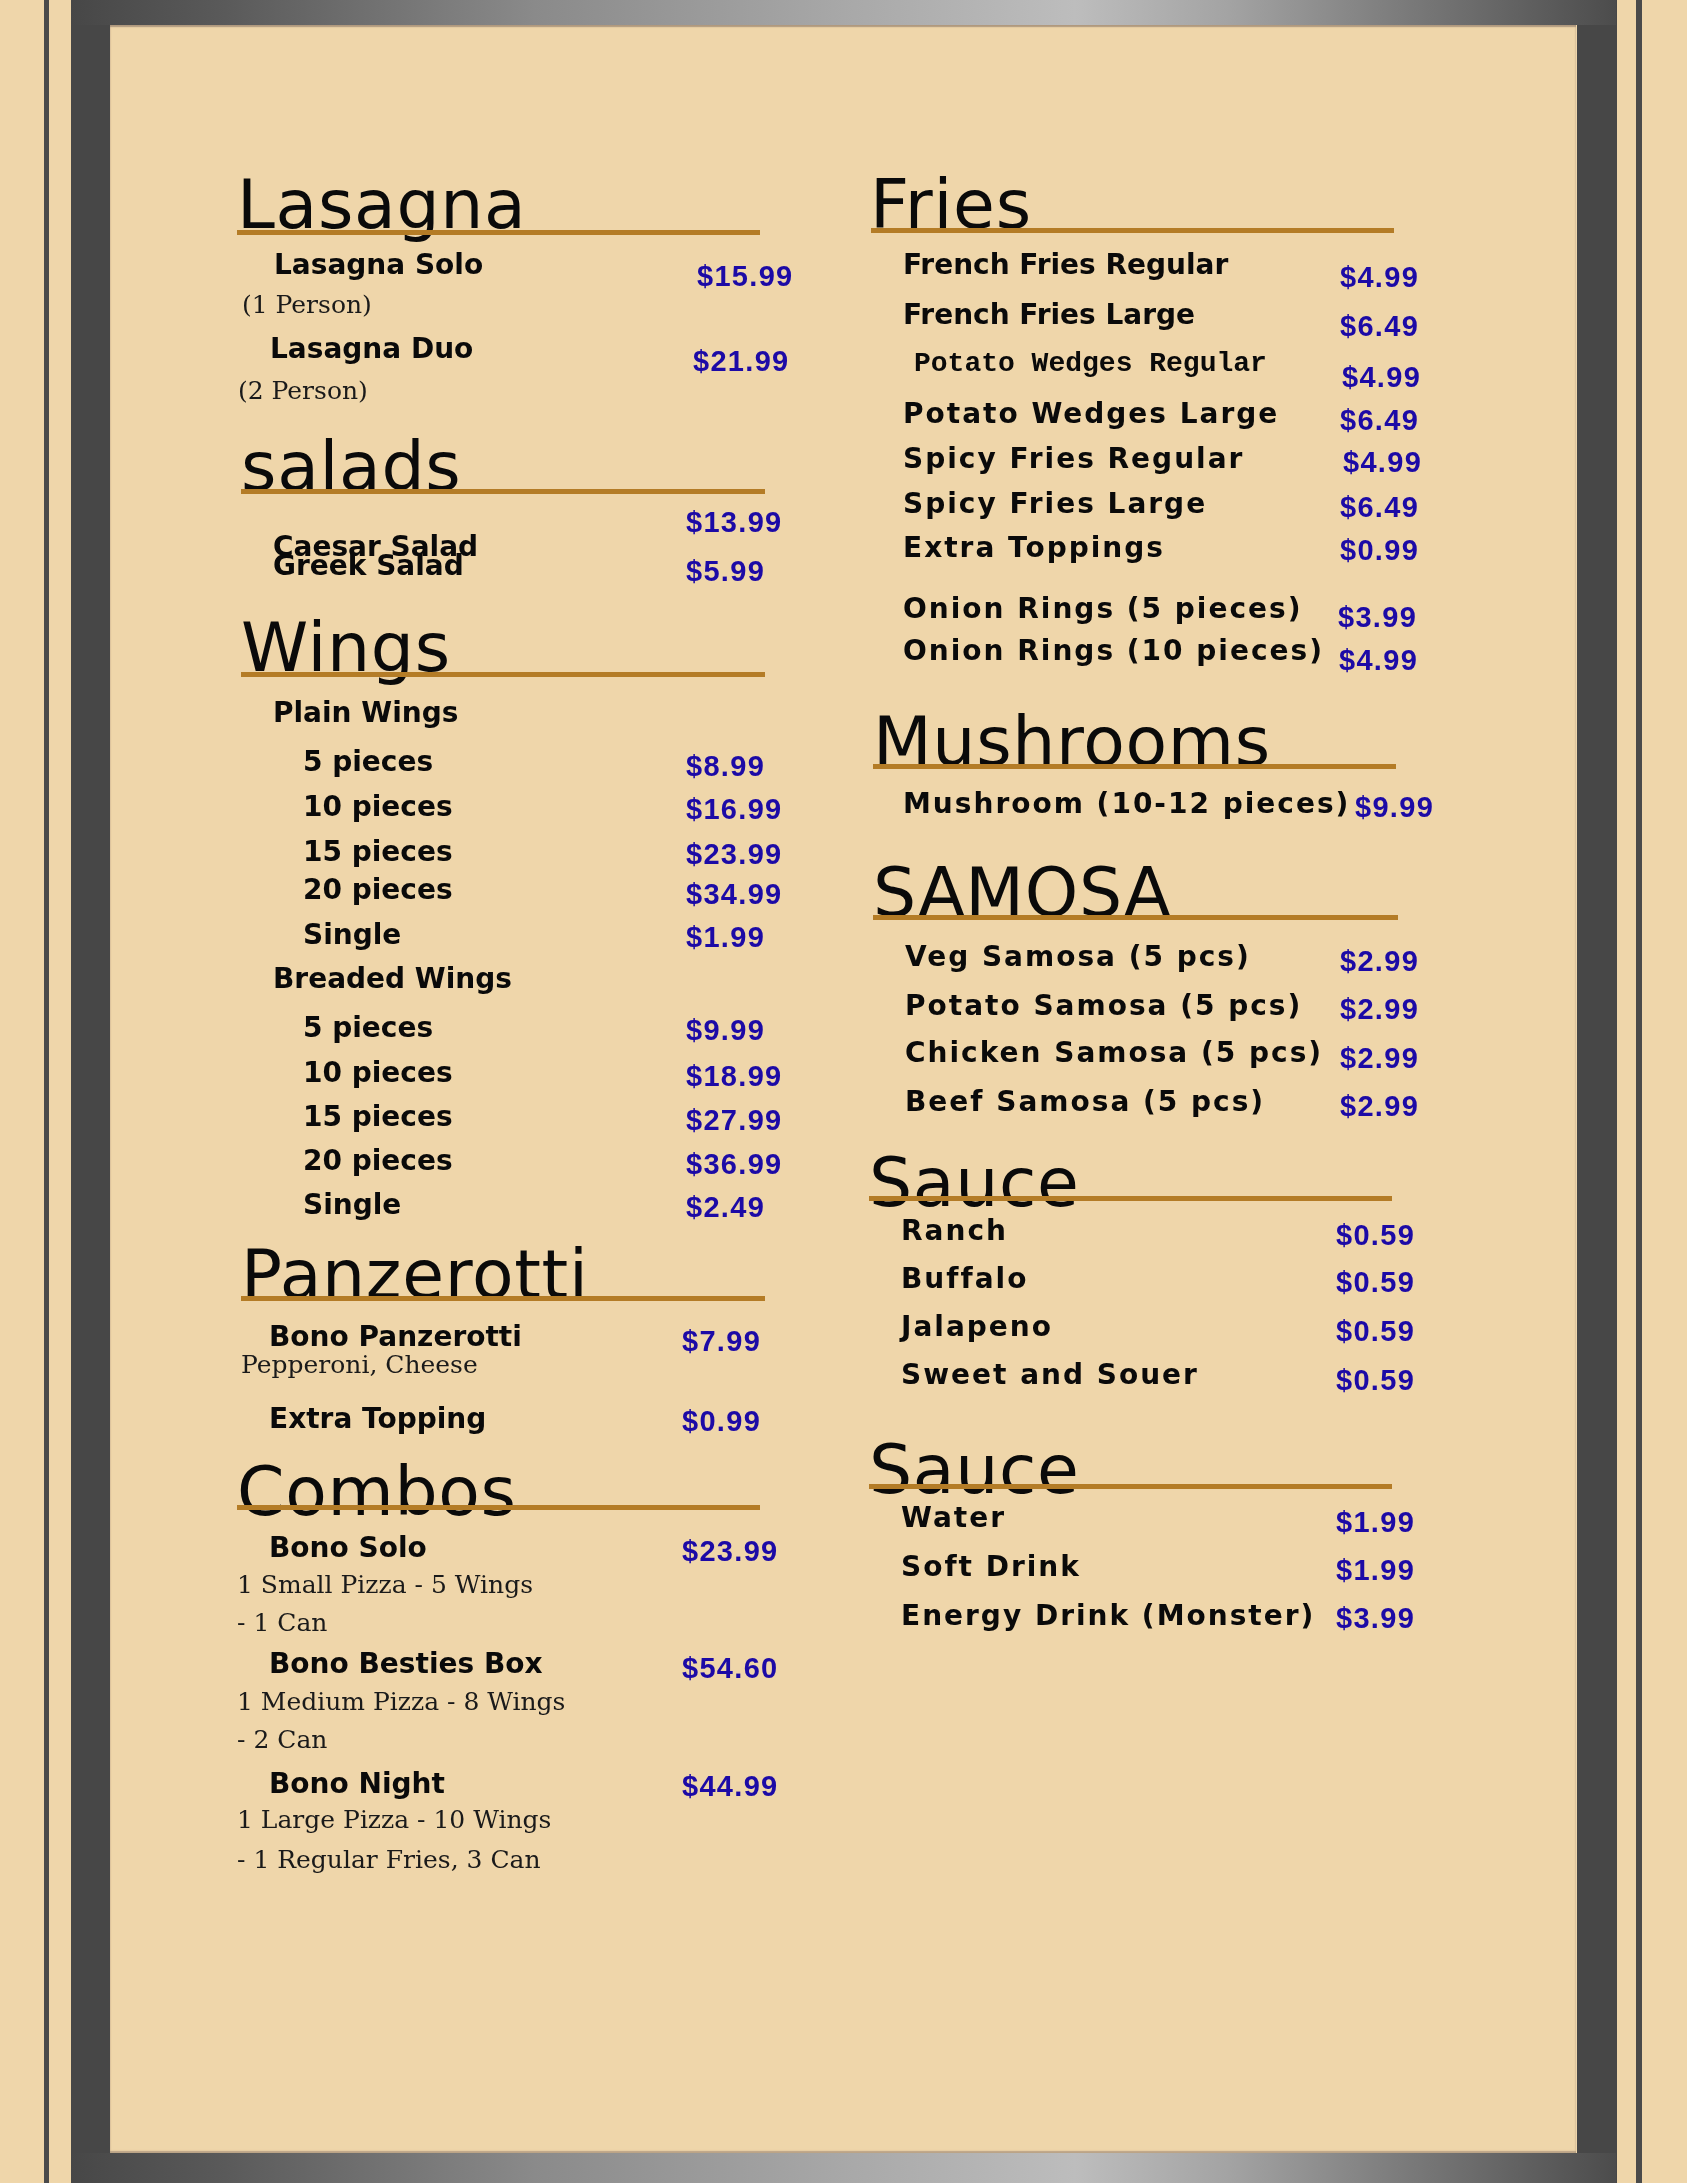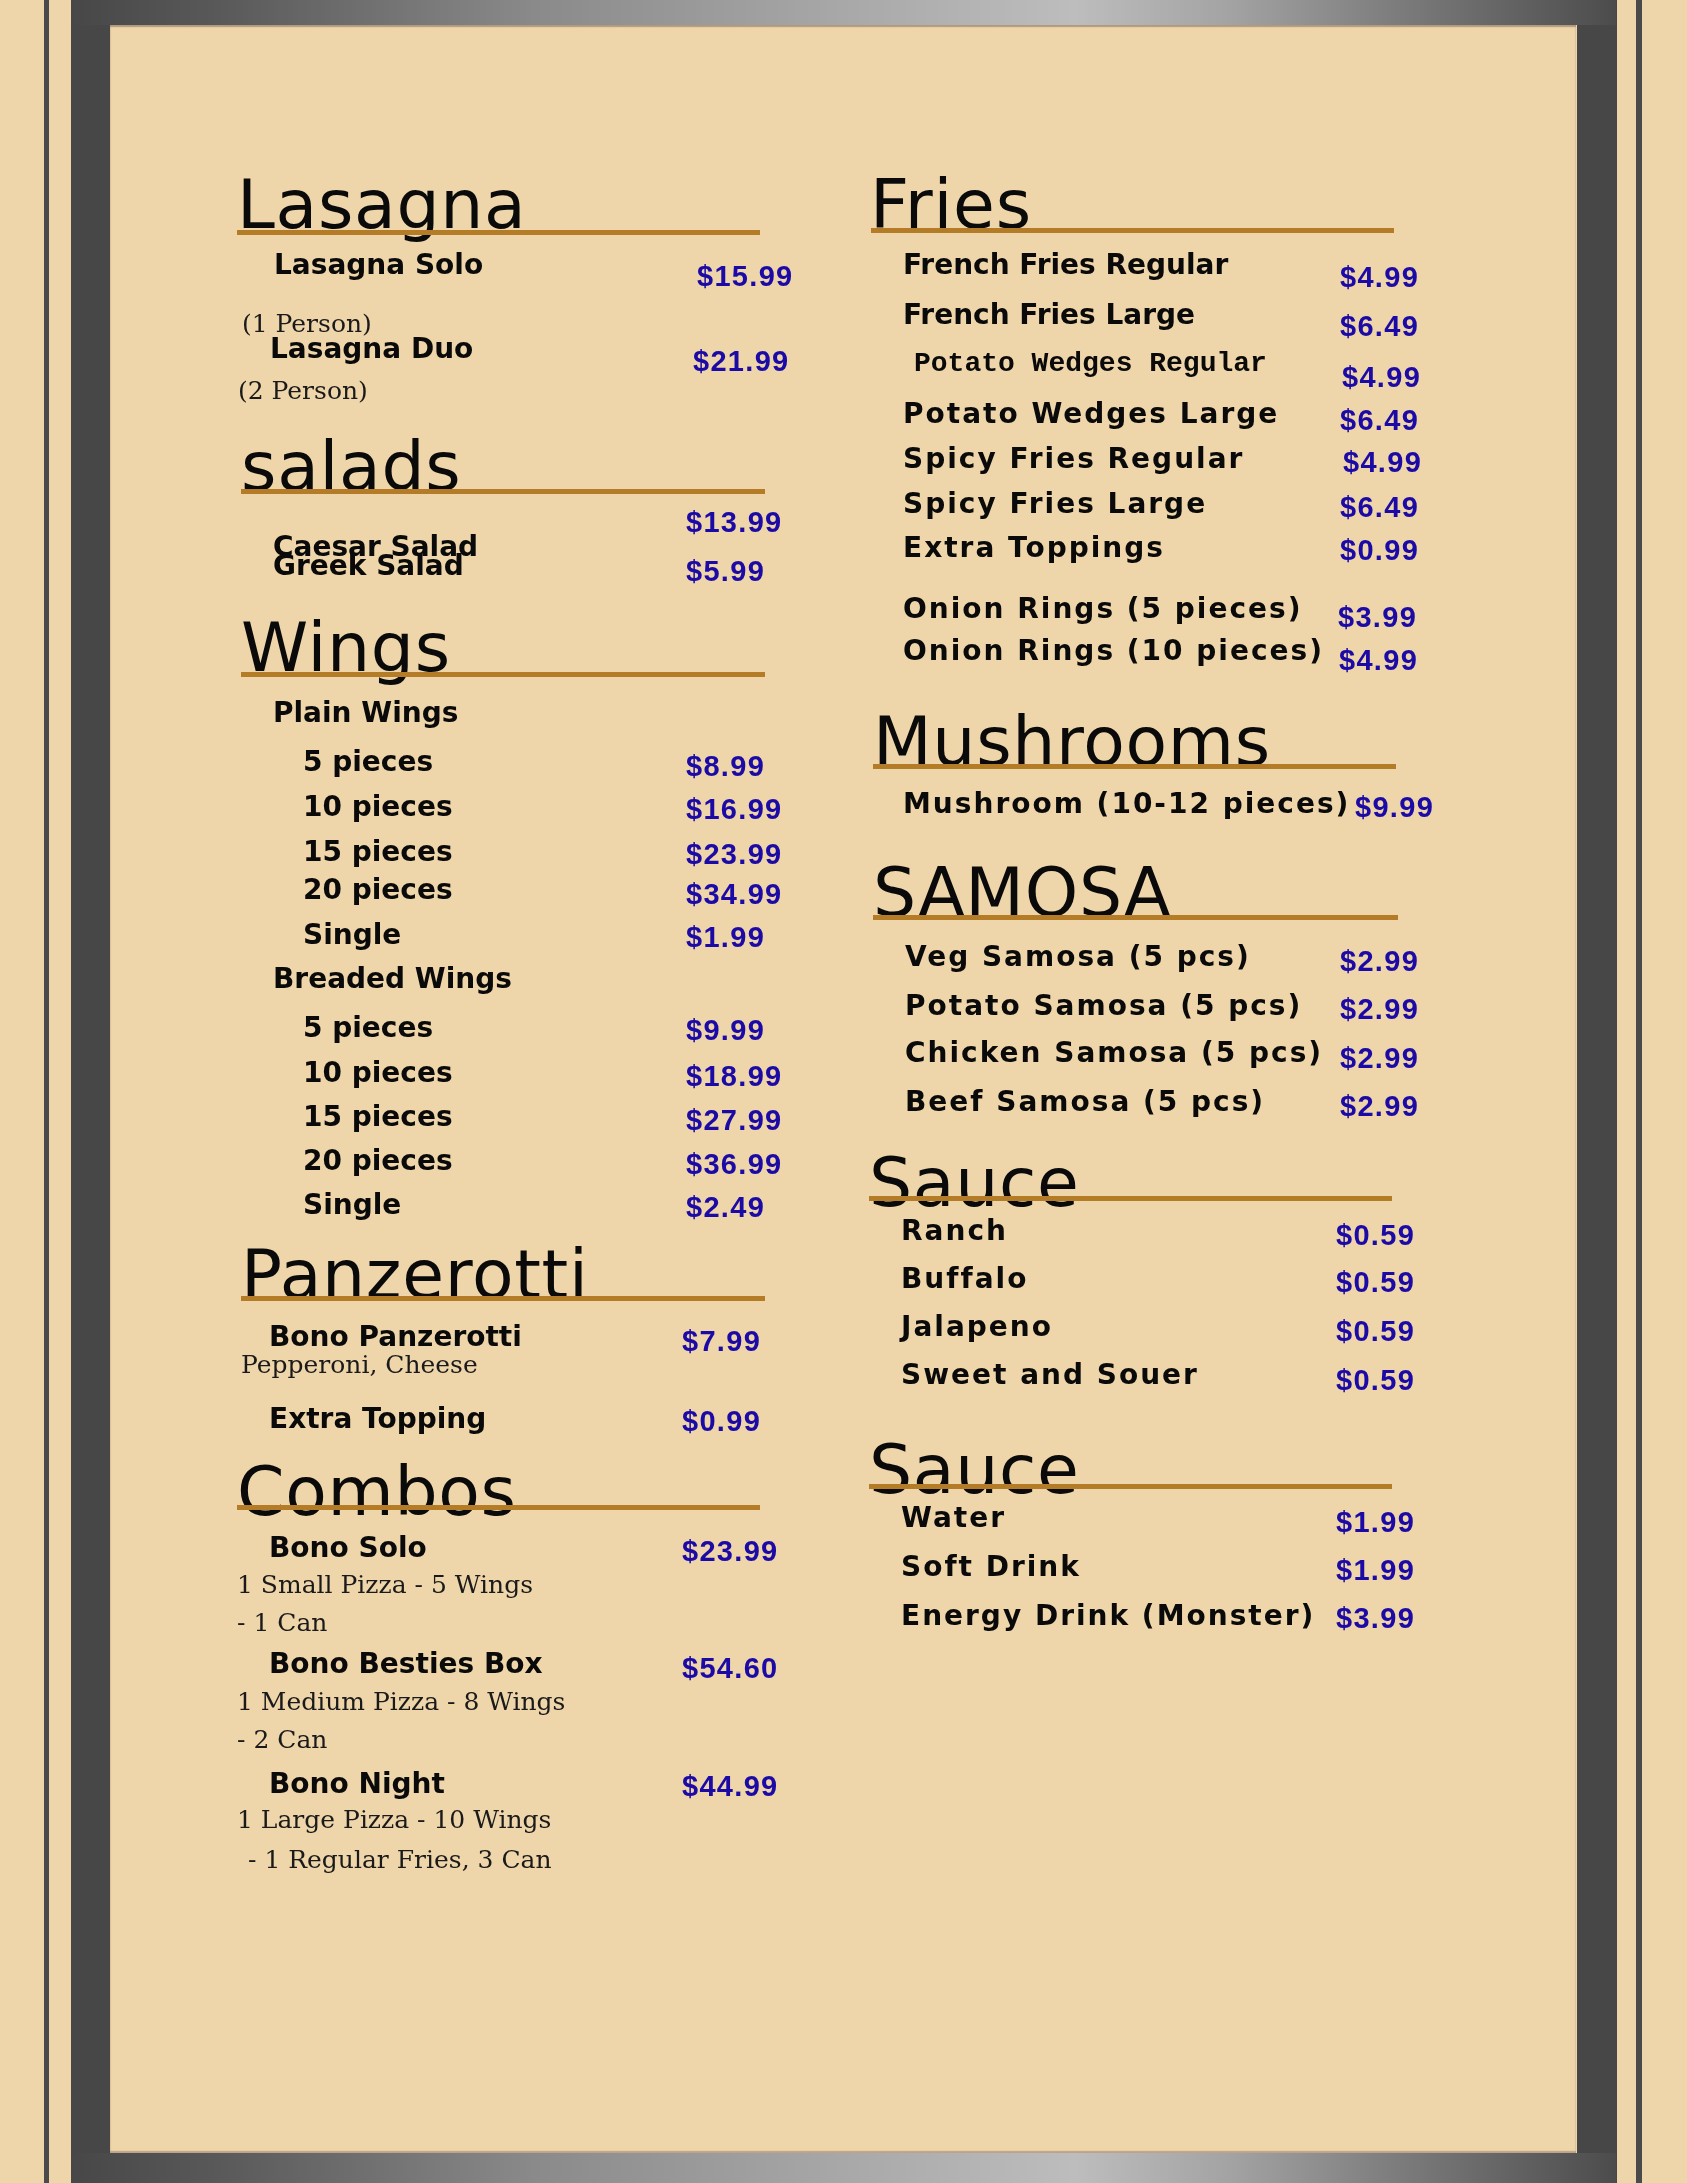--- a/index.html
+++ b/index.html
@@ -32,21 +32,21 @@
 <div class="frame-side" style="left:1577px;"></div>
 <div class="frame-top"></div>
 <div class="frame-bottom"></div>
 <div class="panel"></div>
 
 <div class="heading" style="left:237px;top:171px;">Lasagna</div>
 <div class="rule" style="left:237px;top:230px;width:523px;"></div>
 
 <div class="item" style="left:242px;top:251px;">Lasagna Solo</div>
 <div class="price" style="left:697px;top:262px;">$15.99</div>
-<div class="sub" style="left:242px;top:311px;">(1 Person)</div>
+<div class="sub" style="left:242px;top:292px;">(1 Person)</div>
 
 <div class="item" style="left:238px;top:335px;">Lasagna Duo</div>
 <div class="price" style="left:693px;top:347px;">$21.99</div>
 <div class="sub" style="left:238px;top:378px;">(2 Person)</div>
 
 <div class="heading" style="left:241px;top:433px;">salads</div>
 <div class="rule" style="left:241px;top:489px;width:524px;"></div>
 <div class="item" style="left:241px;top:533px;">Caesar Salad</div>
 <div class="price" style="left:686px;top:508px;">$13.99</div>
 <div class="item" style="left:241px;top:552px;">Greek Salad</div>
@@ -96,21 +96,21 @@
 <div class="sub" style="left:237px;top:1610px;">- 1 Can</div>
 
 <div class="item" style="left:237px;top:1650px;">Bono Besties Box</div>
 <div class="price" style="left:682px;top:1654px;">$54.60</div>
 <div class="sub" style="left:237px;top:1689px;">1 Medium Pizza - 8 Wings</div>
 <div class="sub" style="left:237px;top:1727px;">- 2 Can</div>
 
 <div class="item" style="left:237px;top:1770px;">Bono Night</div>
 <div class="price" style="left:682px;top:1772px;">$44.99</div>
 <div class="sub" style="left:237px;top:1807px;">1 Large Pizza - 10 Wings</div>
-<div class="sub" style="left:248px;top:1847px;">- 1 Regular Fries, 3 Can</div>
+<div class="sub" style="left:237px;top:1847px;">- 1 Regular Fries, 3 Can</div>
 
 <div class="heading" style="left:870px;top:171px;">Fries</div>
 <div class="rule" style="left:871px;top:228px;width:523px;"></div>
 
 <div class="item" style="left:871px;top:251px;">French Fries Regular</div>
 <div class="price" style="left:1340px;top:263px;">$4.99</div>
 <div class="item" style="left:871px;top:301px;">French Fries Large</div>
 <div class="price" style="left:1340px;top:312px;">$6.49</div>
 <div class="item" style="left:882px;top:350px;font-family:Liberation Mono, monospace;">Potato Wedges Regular</div>
 <div class="price" style="left:1342px;top:363px;">$4.99</div>

